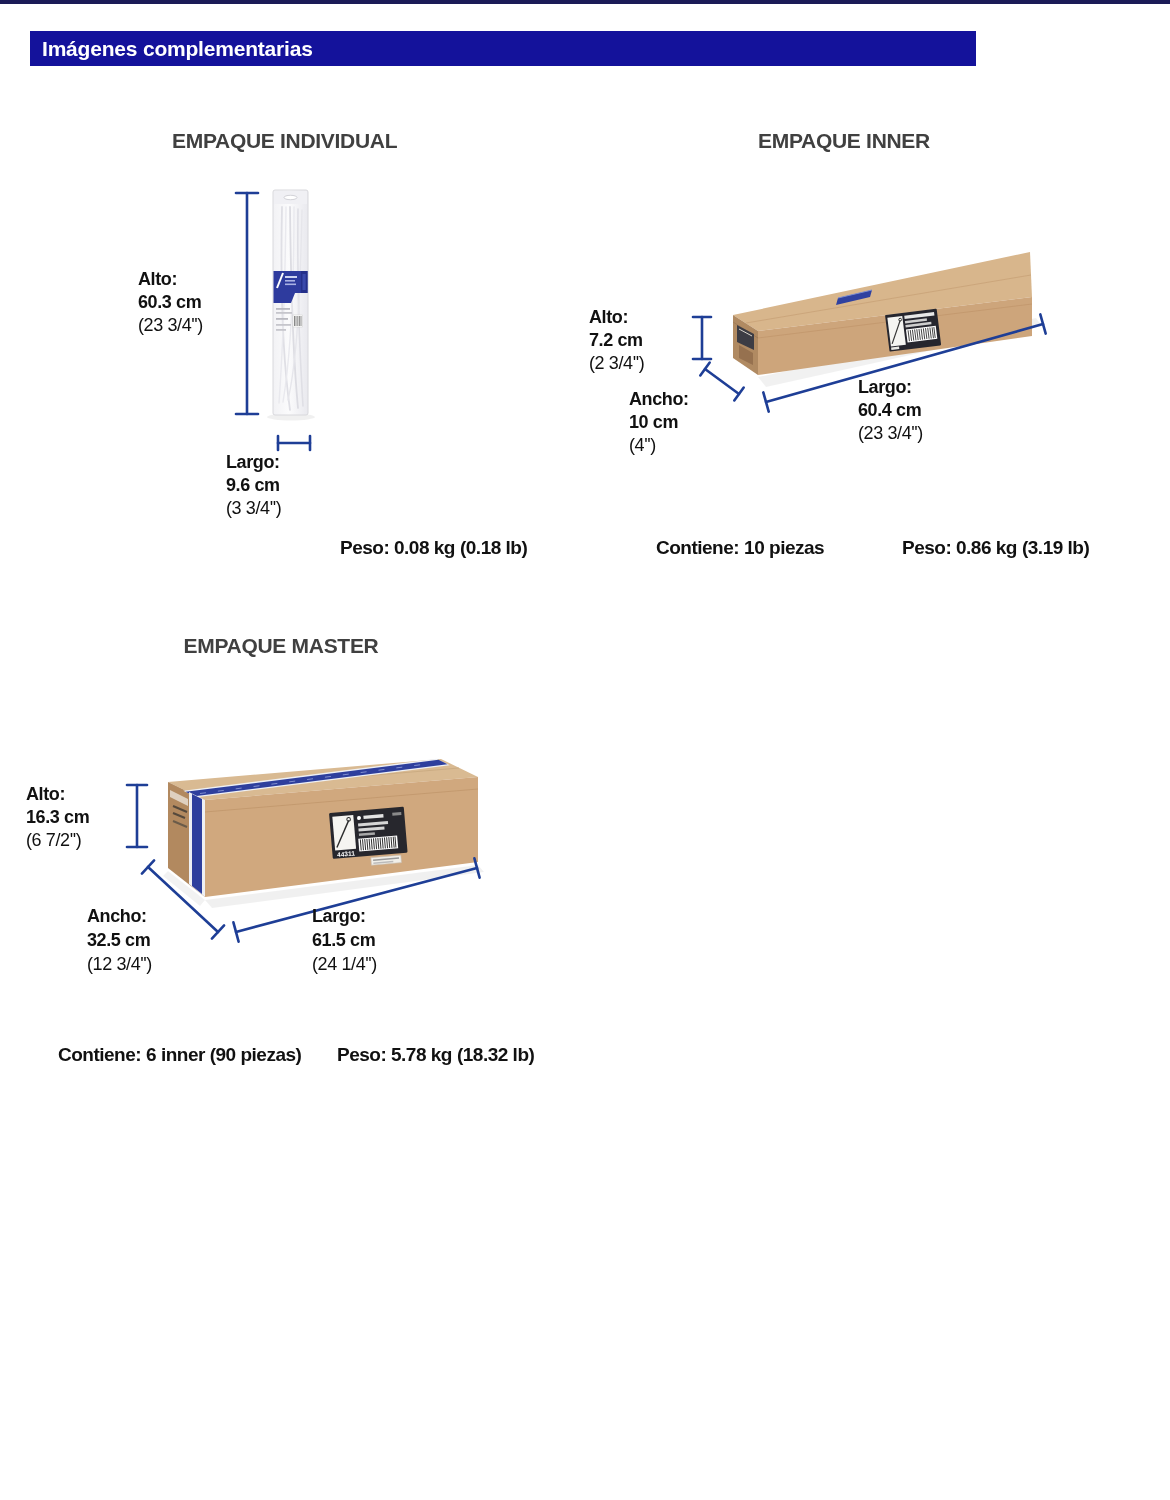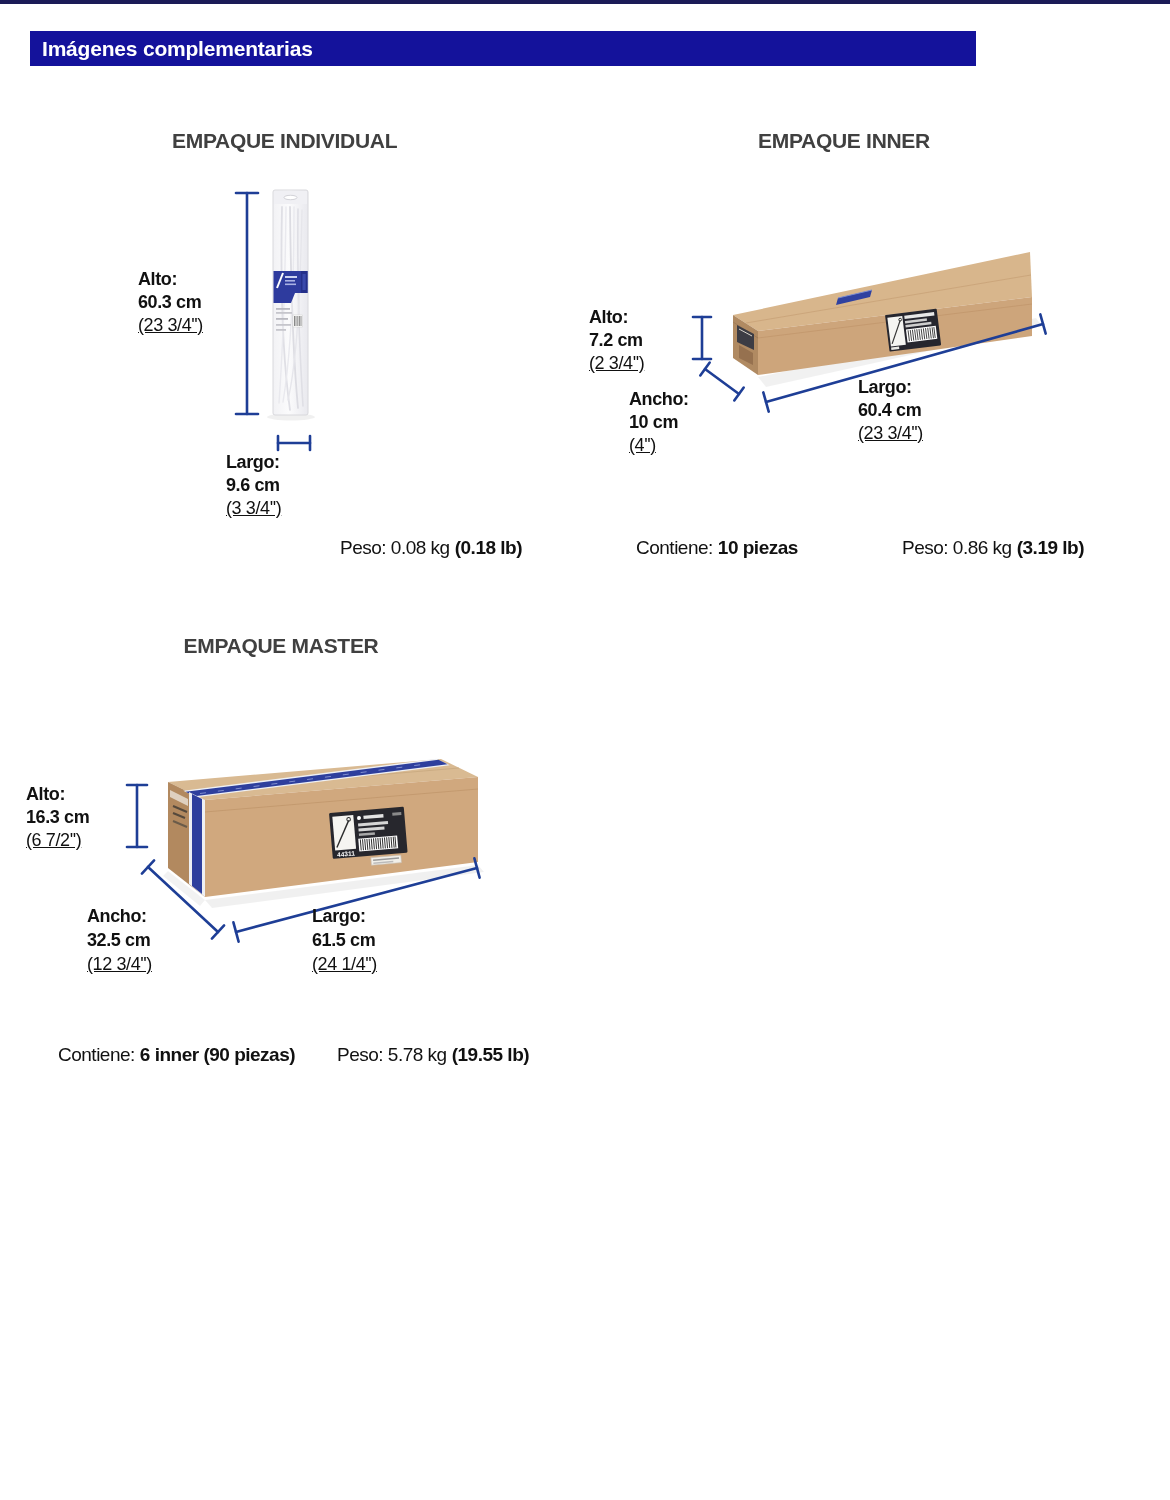--- a/index.html
+++ b/index.html
@@ -14,24 +14,24 @@
   }
   .header-bar .title {
     color:#ffffff; font-weight:bold; font-size:21px; letter-spacing:-0.2px; padding-left:12px;
   }
   .section-title {
     position:absolute; width:220px; text-align:center; font-weight:bold;
     font-size:21px; letter-spacing:-0.3px; color:#404040; white-space:nowrap;
   }
   .dim-block { position:absolute; width:140px; text-align:left; line-height:23px; white-space:nowrap; }
   .dim-block .b { font-weight:bold; font-size:18px; letter-spacing:-0.4px; display:block; }
-  .dim-block .r { font-weight:normal; font-size:18px; letter-spacing:-0.4px; display:block;text-decoration:underline; }
+  .dim-block .r { font-weight:normal; font-size:18px; letter-spacing:-0.4px; display:block; }
   .dim-block.lh24 { line-height:24px; }
   .info-line { position:absolute; font-size:19px; letter-spacing:-0.5px; white-space:nowrap; }
-  .info-line .b { font-weight:normal; }
+  .info-line .b { font-weight:bold; }
   .info-line .n { font-weight:bold; margin-left:5px; }
   svg { position:absolute; left:0; top:0; }
   svg text { font-family:"Liberation Sans", sans-serif; }
 </style>
 </head>
 <body>
 
 <div class="page">
 
   <div class="top-rule"></div>
@@ -262,29 +262,29 @@
   <div class="dim-block lh24" style="left:312px; top:904px;">
     <span class="b">Largo:</span>
     <span class="b">61.5 cm</span>
     <span class="r">(24 1/4'')</span>
   </div>
 
   <div class="info-line" style="left:340px; top:537px;">
     <span class="b">Peso: 0.08 kg</span><span class="n">(0.18 lb)</span>
   </div>
 
-  <div class="info-line" style="left:636px; top:537px;">
+  <div class="info-line" style="left:656px; top:537px;">
     <span class="b">Contiene:</span><span class="n">10 piezas</span>
   </div>
 
   <div class="info-line" style="left:902px; top:537px;">
     <span class="b">Peso: 0.86 kg</span><span class="n">(3.19 lb)</span>
   </div>
 
   <div class="info-line" style="left:58px; top:1044px;">
     <span class="b">Contiene:</span><span class="n">6 inner (90 piezas)</span>
   </div>
 
   <div class="info-line" style="left:337px; top:1044px;">
-    <span class="b">Peso: 5.78 kg</span><span class="n">(19.55 lb)</span>
+    <span class="b">Peso: 5.78 kg</span><span class="n">(18.32 lb)</span>
   </div>
 
 </div>
 
 </body></html>

